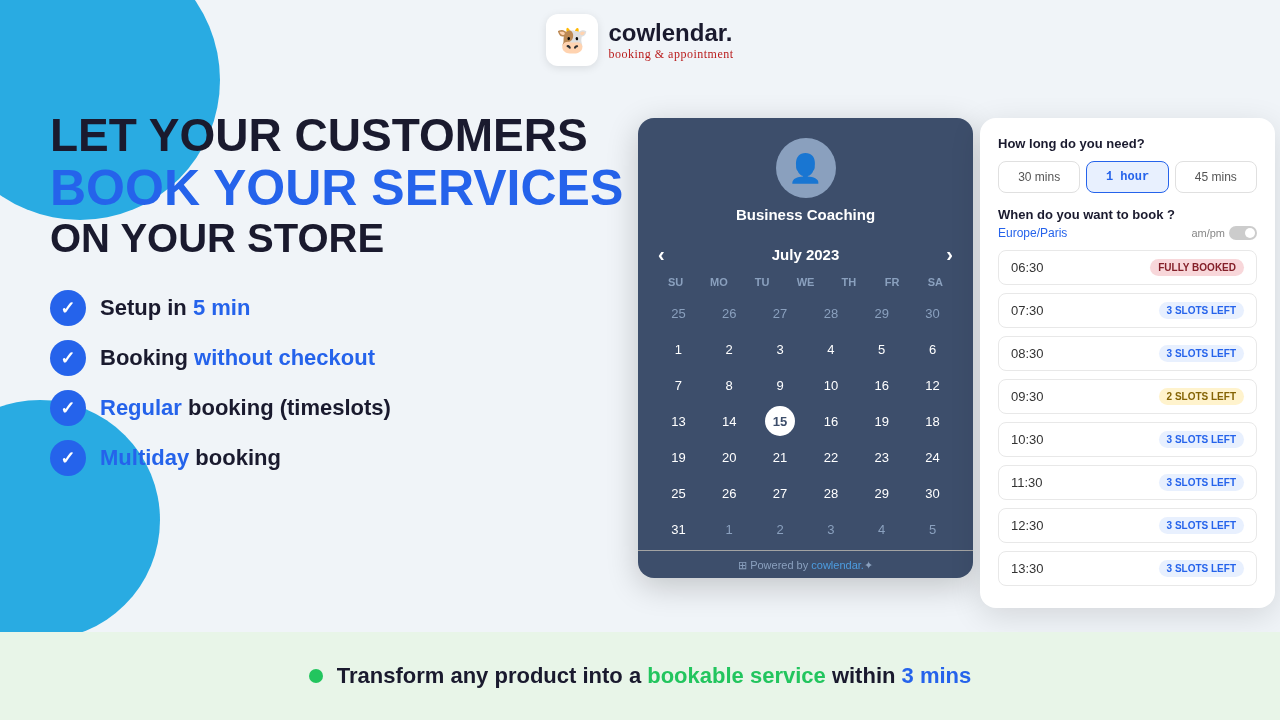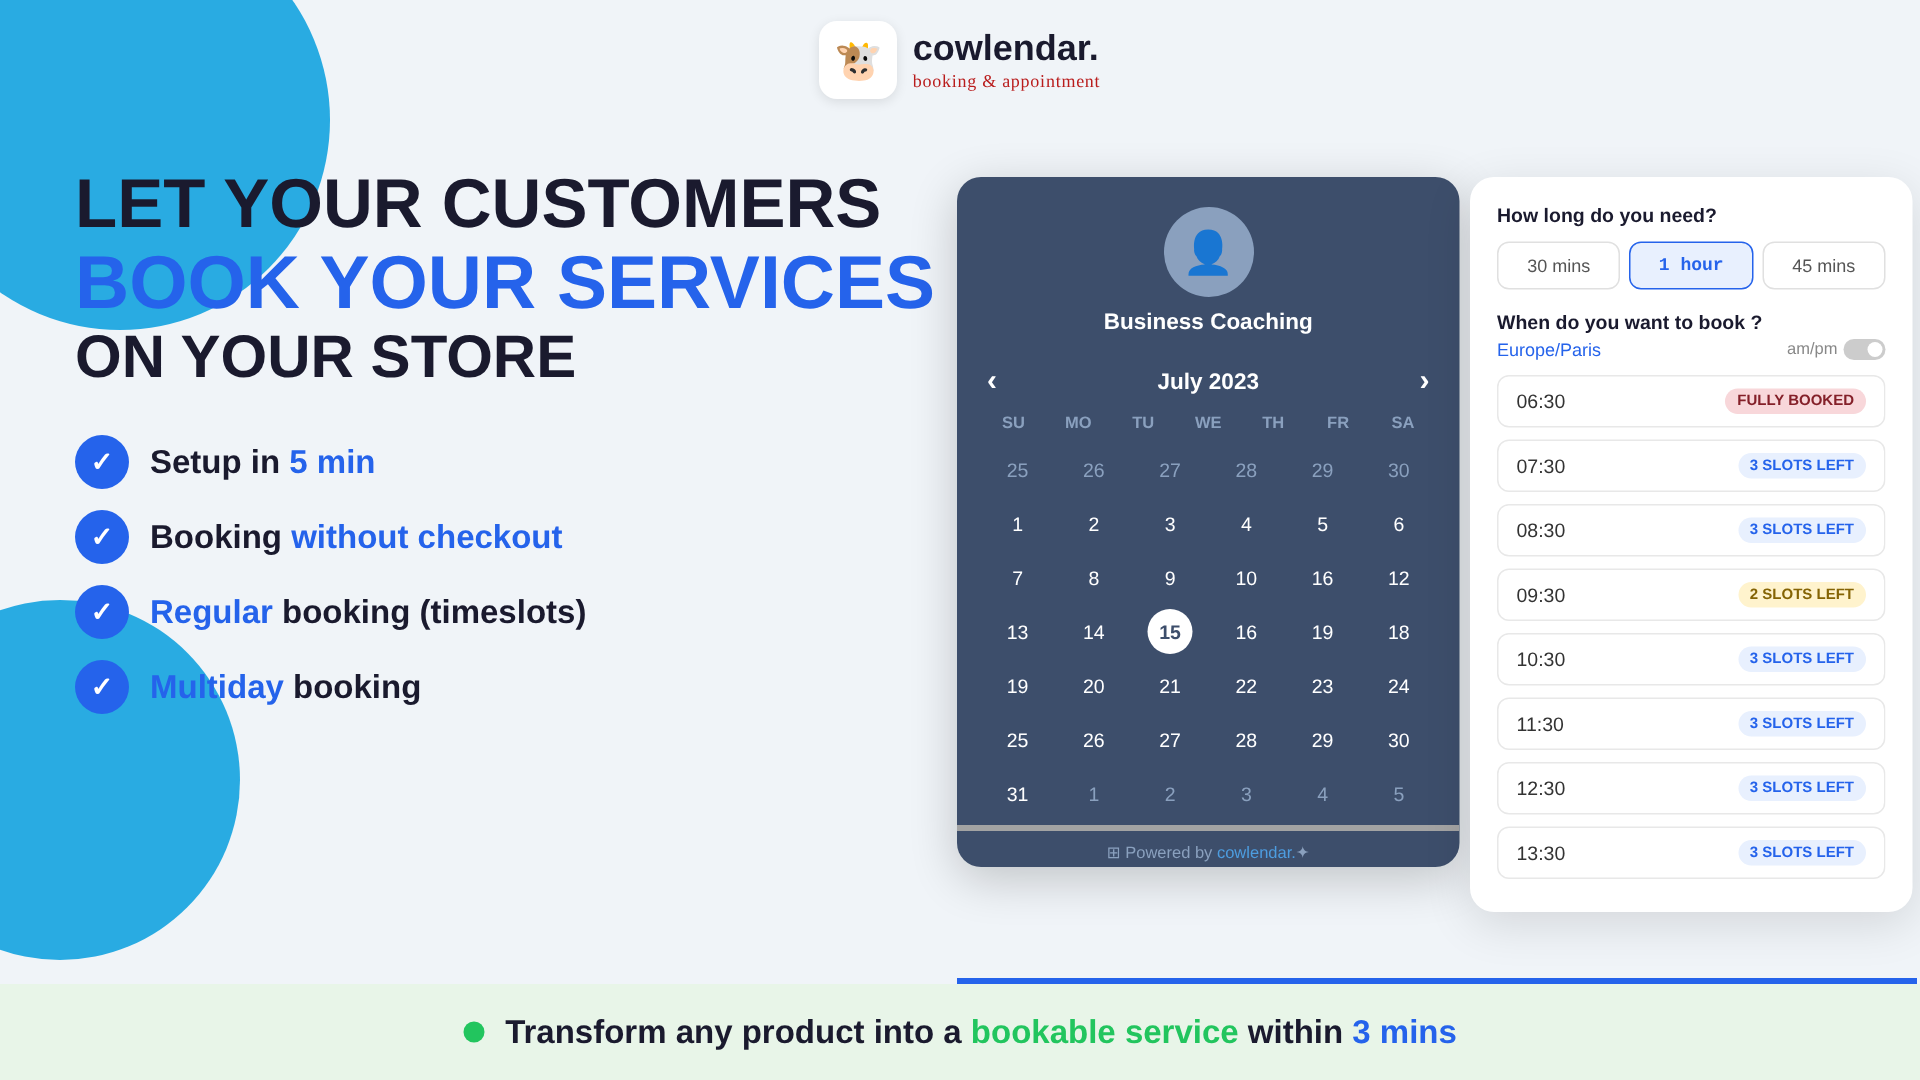--- a/index.html
+++ b/index.html
@@ -241,21 +241,21 @@
     .cal-day.selected {
       background: white;
       color: #3d4e6b;
       font-weight: 700;
     }
     .calendar-footer {
       text-align: center;
       padding: 8px;
       font-size: 11px;
       color: #8aa0be;
-      border-top: 4px solid #a3a3a3;
+      border-top: 1px solid #a3a3a3;
       margin-top: 4px;
     }
     .powered-text {
       font-size: 11px;
       color: #8aa0be;
     }
     .powered-text span {
       color: #4d9de0;
     }
 
@@ -352,21 +352,21 @@
       background: #fff3cd;
       color: #856404;
     }
 
     
     .bottom-bar {
       position: absolute;
       bottom: 0;
       left: 0;
       right: 0;
-      height: 64px;
+      height: 88px;
       background: #e8f5e8;
       display: flex;
       align-items: center;
       justify-content: center;
       gap: 14px;
       z-index: 10;
     }
     .green-dot {
       width: 14px;
       height: 14px;

